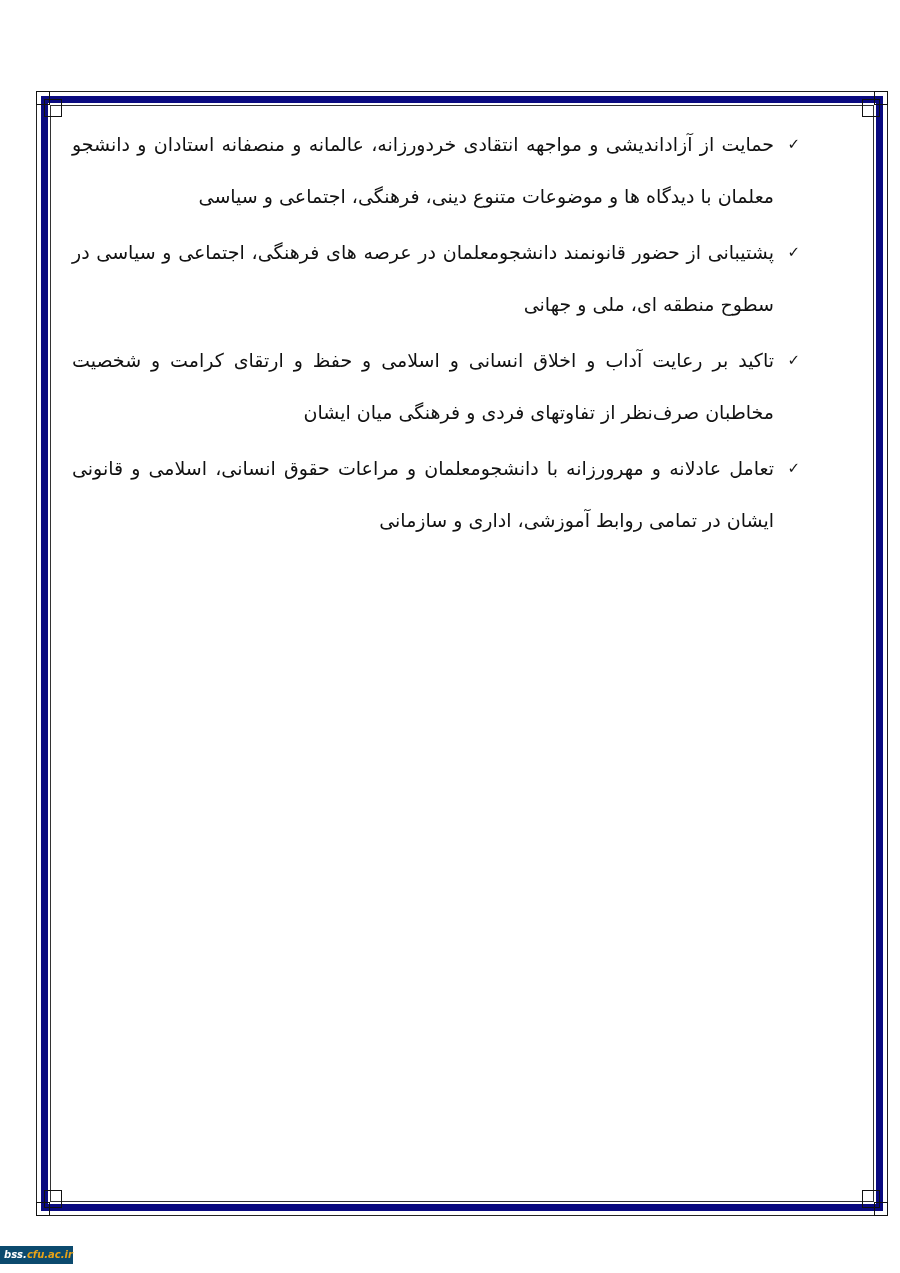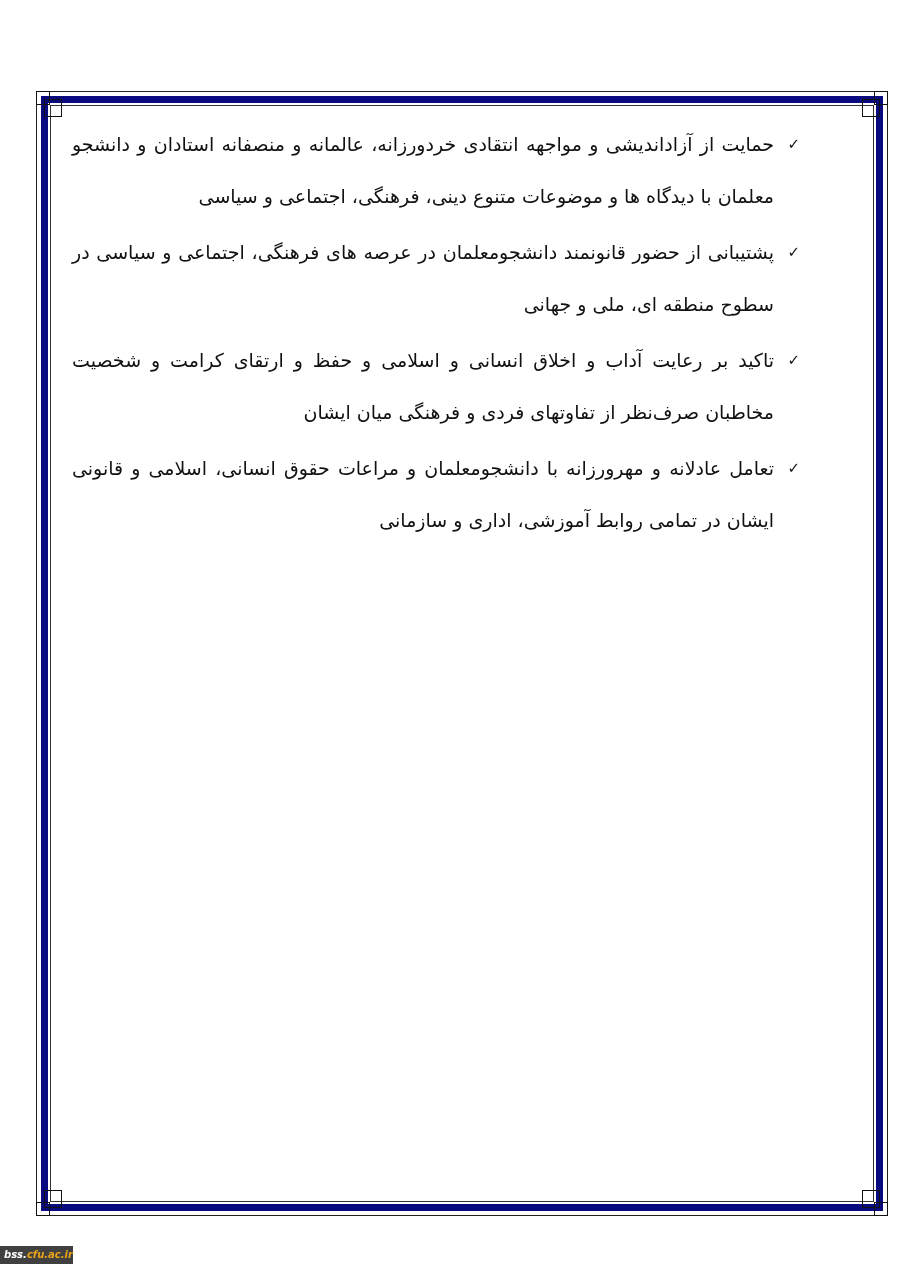--- a/index.html
+++ b/index.html
@@ -81,21 +81,21 @@
       font-size: 15px;
       line-height: 52px;
       color: #111111;
     }
     .watermark {
       position: absolute;
       left: 0;
       top: 1246px;
       width: 73px;
       height: 18px;
-      background: #404040;
+      background: #0c4a6e;
       color: #ffffff;
       font-family: "DejaVu Sans", sans-serif;
       font-style: italic;
       font-weight: bold;
       font-size: 10px;
       line-height: 18px;
       padding-left: 4px;
       box-sizing: border-box;
       white-space: nowrap;
     }

